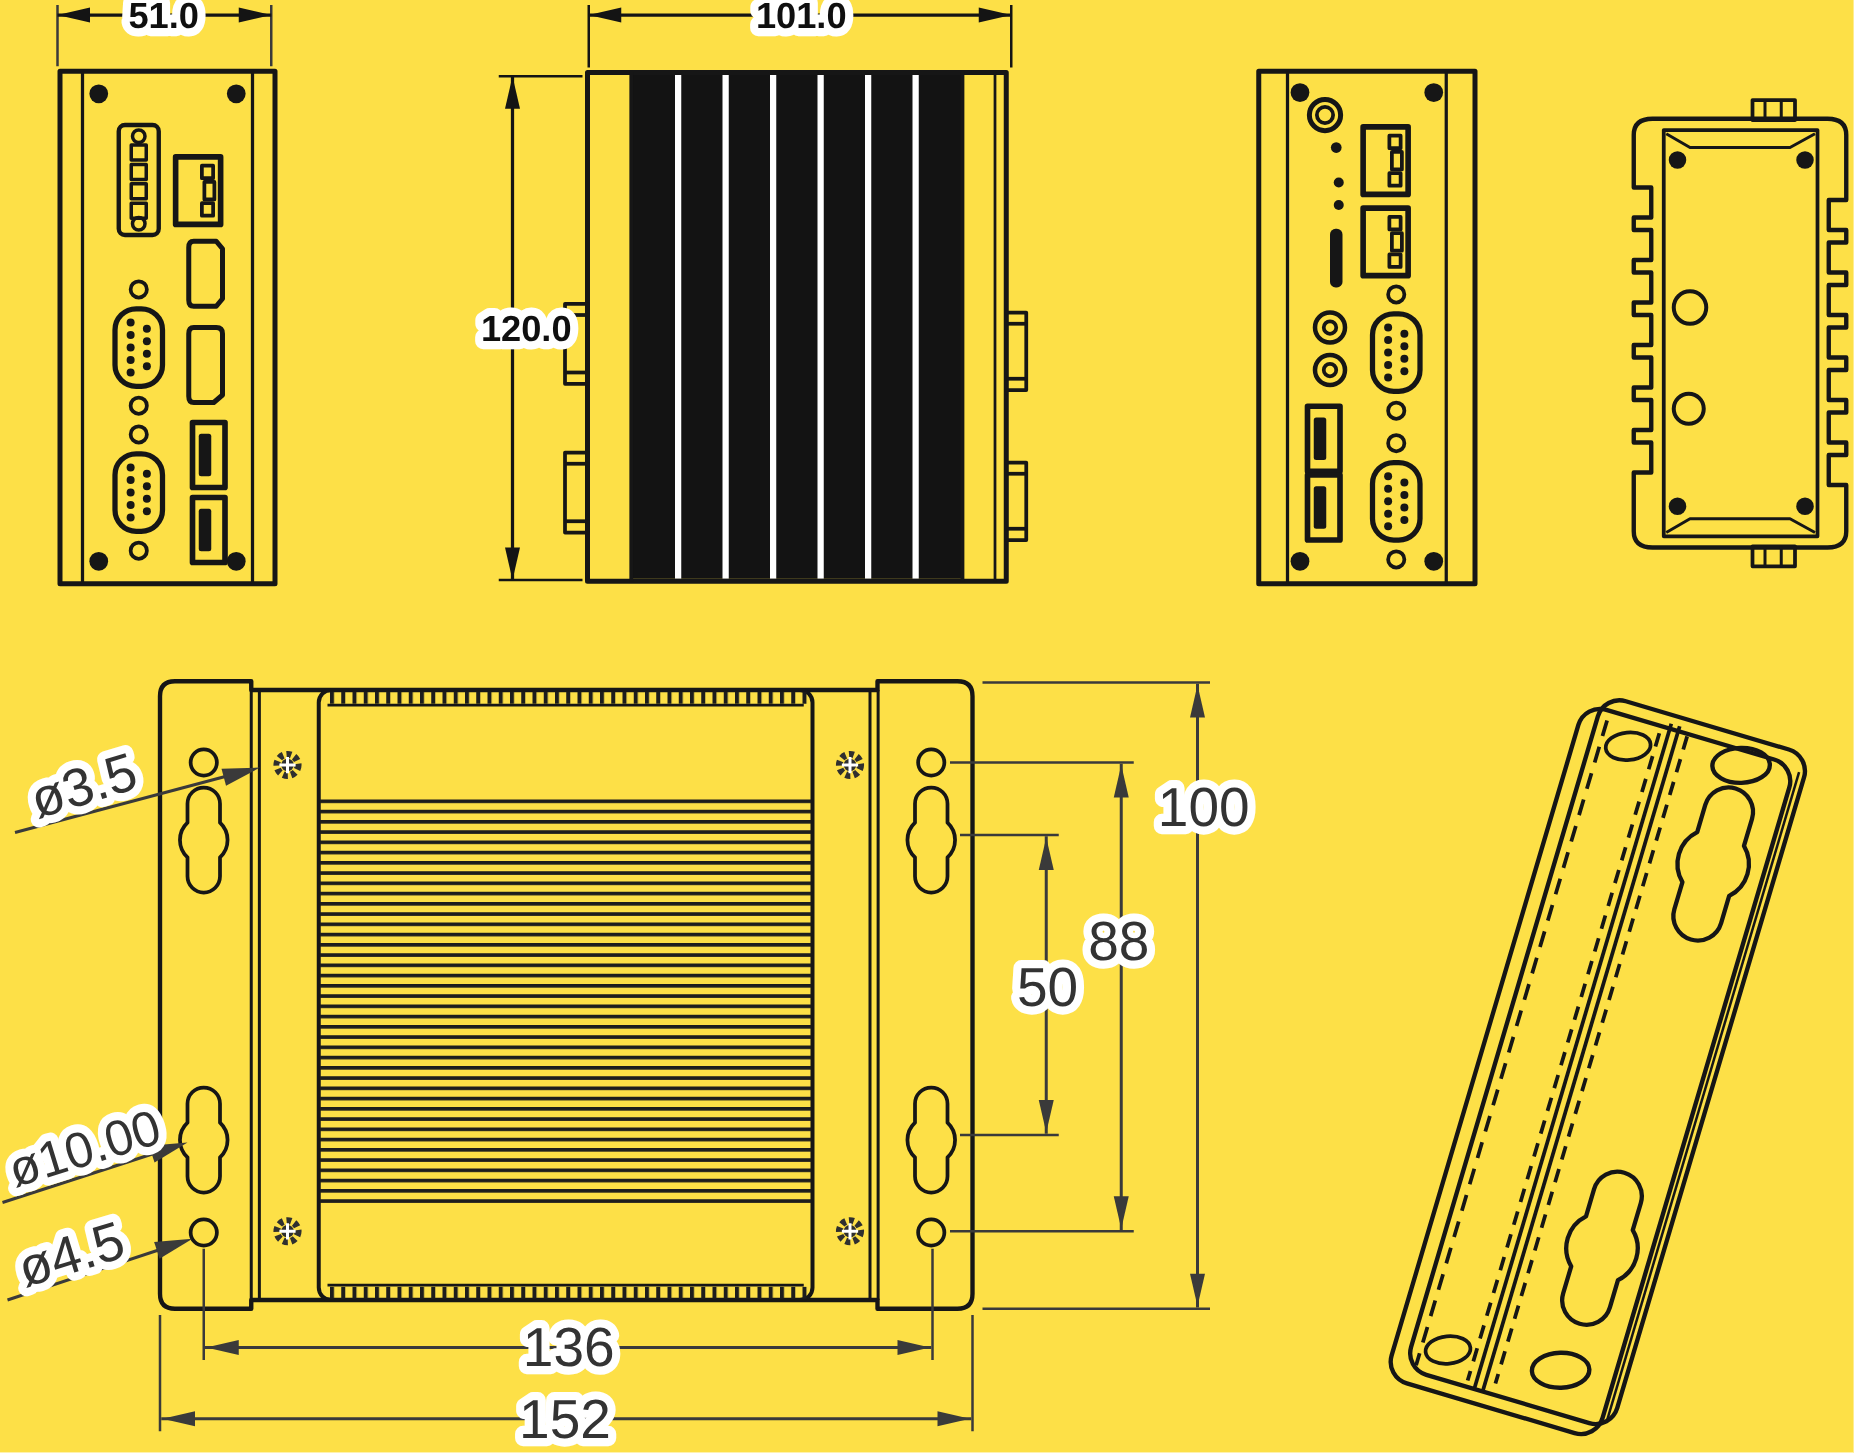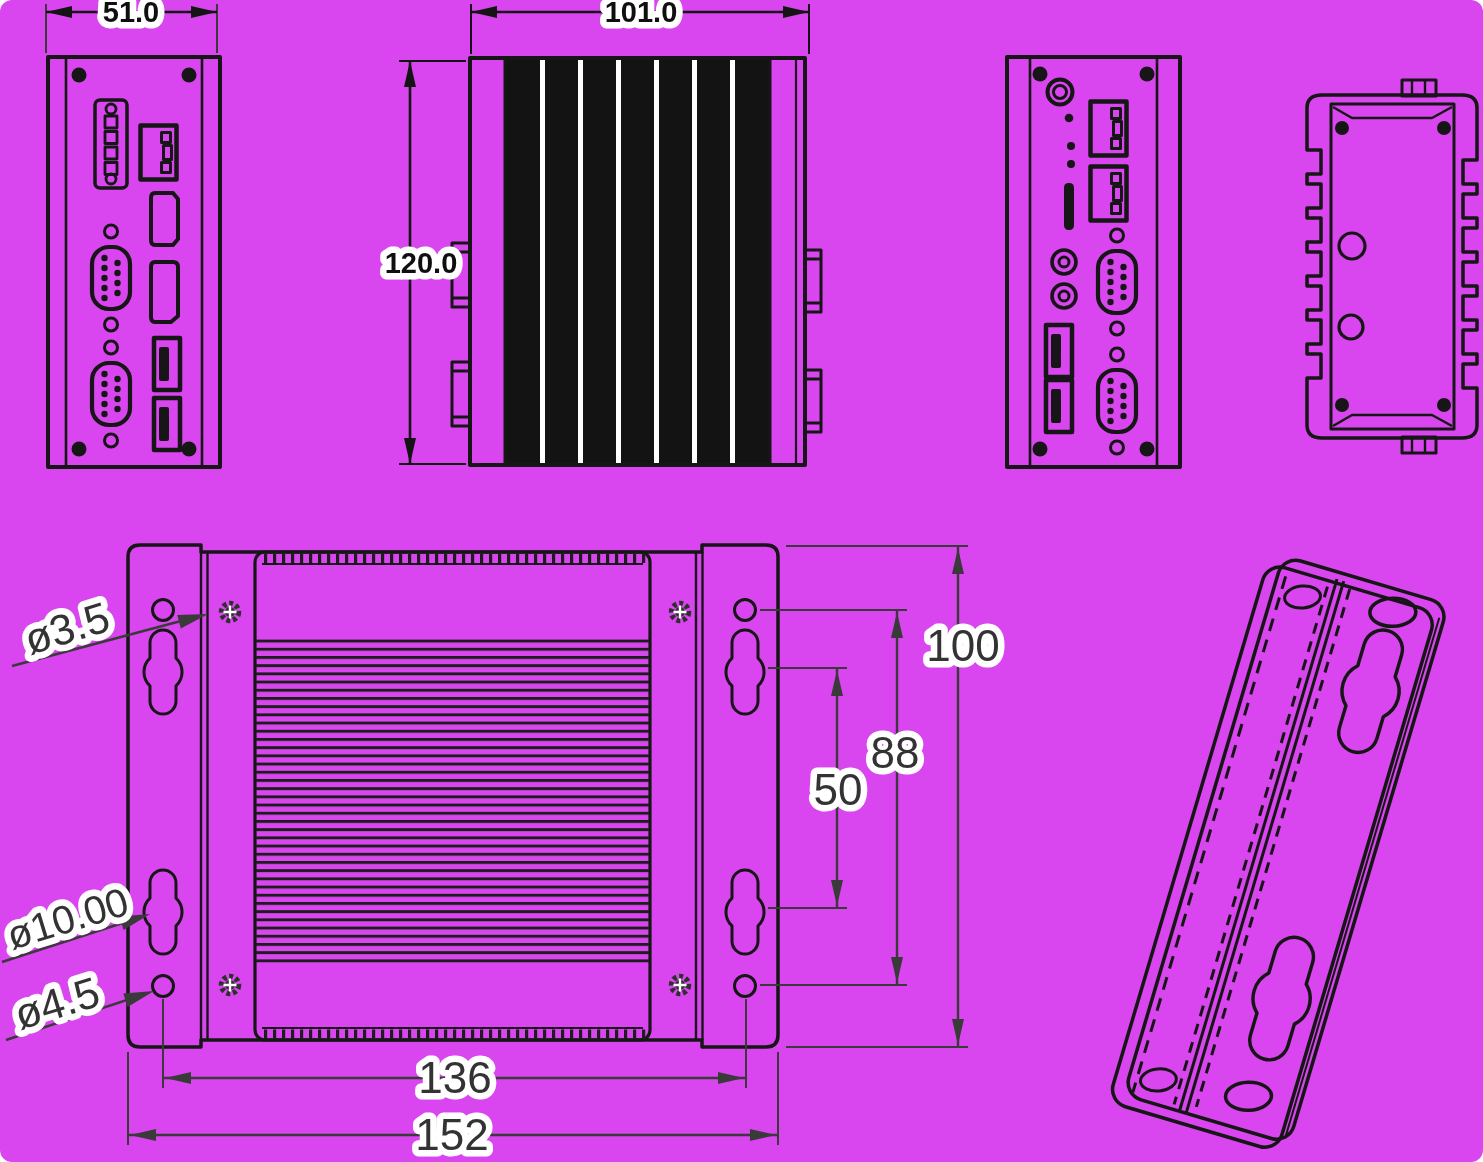--- a/index.html
+++ b/index.html
@@ -1,16 +1,16 @@
 <!DOCTYPE html>
 <html><head>
 <meta charset="utf-8">
 <style>
   html,body { margin:0; padding:0; background:#ffffff; }
-  #stage { width:1483px; height:1162px; position:relative; background:#d946ef;border-radius:12px; }
+  #stage { width:1483px; height:1162px; position:relative; background:#fde047; }
   svg { display:block; }
   text { font-family:"Liberation Sans","DejaVu Sans",sans-serif; }
   .v   { stroke:#161616; fill:none; stroke-linejoin:round; stroke-linecap:butt; }
   .vf  { fill:#161616; stroke:none; }
   .dim { stroke:#3a3a3a; fill:none; }
   .dtx { fill:#333333; font-size:44px; text-anchor:middle; }
   .ltx { fill:#333333; font-size:43px; }
   .ttx { fill:#0f0f0f; font-size:29px; font-weight:bold; text-anchor:middle; }
   .halo{ stroke:#ffffff; stroke-width:13px; paint-order:stroke; stroke-linejoin:round; }
 </style>

